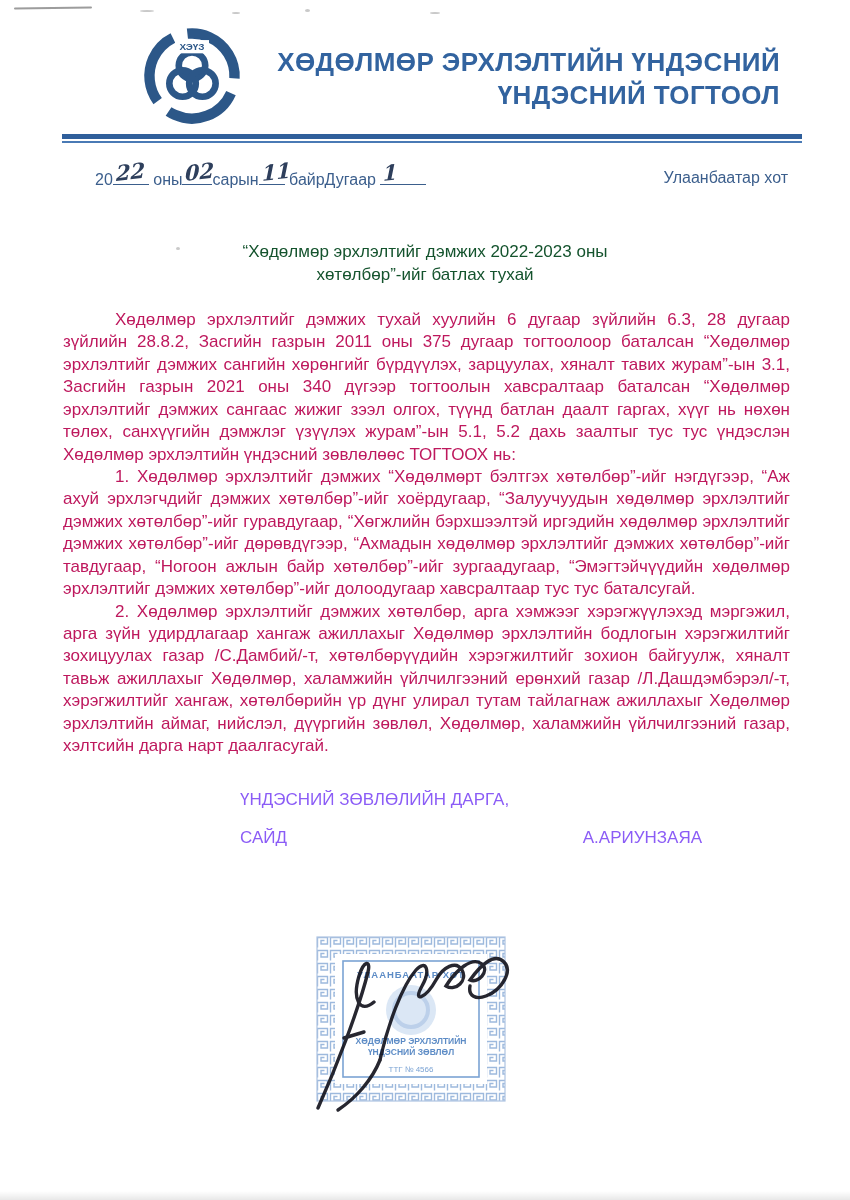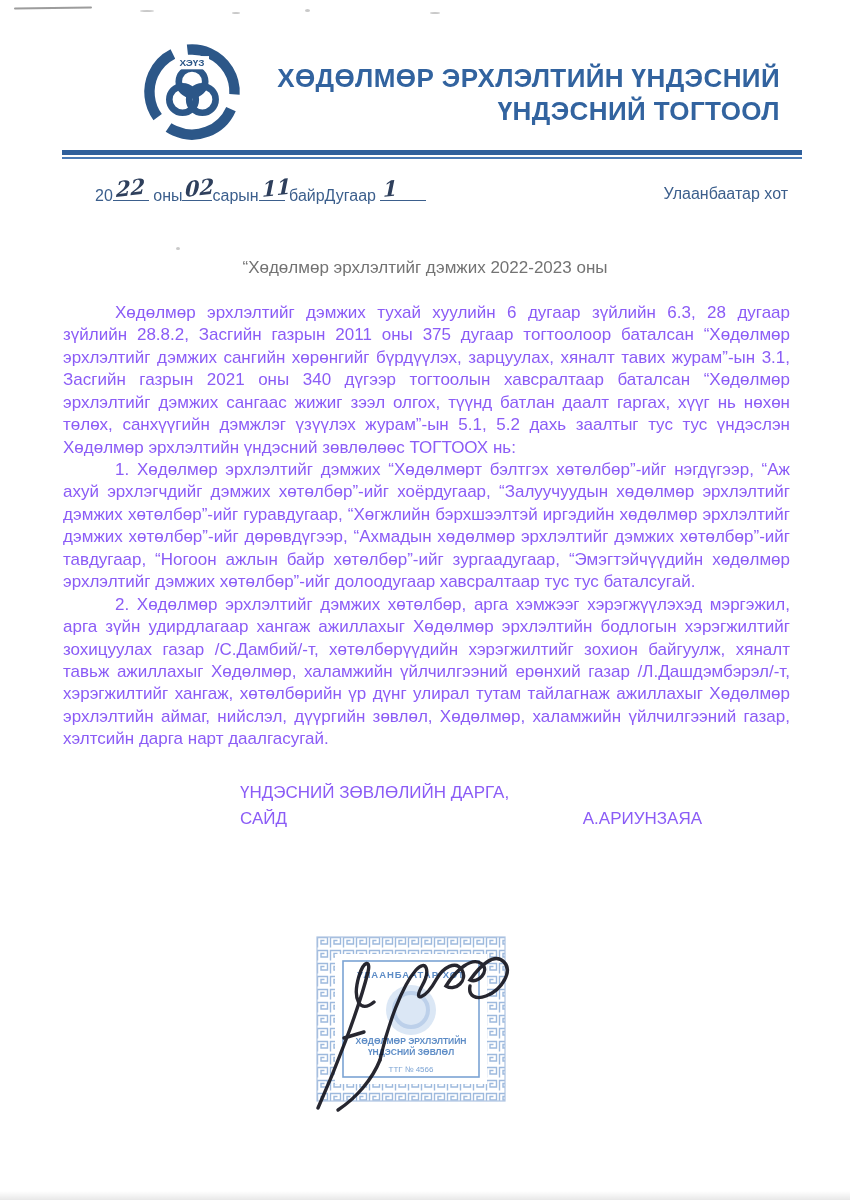--- a/index.html
+++ b/index.html
@@ -19,21 +19,21 @@
     position:absolute; left:14px; top:7px; width:78px; height:2px;
     background:#4a4a4a; opacity:.55; transform:rotate(-.6deg); border-radius:2px;
   }
   .speck { position:absolute; background:#777; opacity:.4; border-radius:50%; }
   .bottom-shadow {
     position:absolute; left:0; bottom:0; width:100%; height:9px;
     background:linear-gradient(to bottom, rgba(0,0,0,0), rgba(0,0,0,.09));
   }
 
   
-  .header { display:flex; align-items:flex-start; padding: 40px 60px 0 138px; }
+  .header { display:flex; align-items:flex-start; padding: 24px 60px 0 138px; }
   .logo { width:108px; height:104px; flex:0 0 auto; }
   .header-title {
     flex:1; text-align:right; padding-top:22px; padding-right:10px;
     color:#32639f; font-weight:bold; font-size:26px; line-height:1.28;
     letter-spacing:.4px;
   }
 
   .rule-wrap { margin: 6px 48px 0 62px; }
   .rule-thick { height:5px; background:#2f5f9b; }
   .rule-thin  { height:2px; background:#4a7ab5; margin-top:2px; }
@@ -57,32 +57,32 @@
     font-size:21px; color:#2e3f5c;
     transform:rotate(-7deg) skewX(-8deg); transform-origin:left bottom;
     white-space:nowrap;
   }
   .blank.w-year { width:36px; }
   .blank.w-month { width:30px; }
   .blank.w-day { width:26px; }
   .blank.w-num { width:46px; }
 
   
-  .subject { margin-top:52px; text-align:center; font-size:17px; line-height:1.35; color:#737373; }
+  .subject { margin-top:52px; text-align:center; font-size:17px; line-height:1.35; color:#14532d; }
 
   
   .doc-body { margin: 22px 60px 0 63px; }
   .doc-body p {
     font-size:17px; line-height:1.32; text-align:justify;
-    text-indent:52px; color:#8b5cf6;
+    text-indent:52px; color:#be185d;
   }
 
   
   .sig-block { margin: 32px 0 0 240px; width:462px; font-size:17px; color:#8b5cf6; }
-  .sig-row { display:flex; justify-content:space-between; margin-top:6px; }
+  .sig-row { display:flex; justify-content:space-between; margin-top:18px; }
 
   
   .stamp { position:absolute; left:316px; top:936px; width:190px; height:166px; }
   .ink   { position:absolute; left:280px; top:920px; width:270px; height:200px; pointer-events:none; }
 </style>
 </head>
 <body>
 
 <div class="page">
 
@@ -124,20 +124,21 @@
     </div>
     <div class="dl-center">
       <span>Дугаар</span>
       <span class="blank w-num"><span class="hand">1</span></span>
     </div>
     <div class="dl-right">Улаанбаатар хот</div>
   </div>
 
   <div class="subject">
     <div>“Хөдөлмөр эрхлэлтийг дэмжих 2022-2023 оны</div>
+    <div>хөтөлбөр”-ийг батлах тухай</div>
   </div>
 
   <div class="doc-body">
     <p>Хөдөлмөр эрхлэлтийг дэмжих тухай хуулийн 6 дугаар зүйлийн 6.3, 28 дугаар зүйлийн 28.8.2, Засгийн газрын 2011 оны 375 дугаар тогтоолоор баталсан “Хөдөлмөр эрхлэлтийг дэмжих сангийн хөрөнгийг бүрдүүлэх, зарцуулах, хяналт тавих журам”-ын 3.1, Засгийн газрын 2021 оны 340 дүгээр тогтоолын хавсралтаар баталсан “Хөдөлмөр эрхлэлтийг дэмжих сангаас жижиг зээл олгох, түүнд батлан даалт гаргах, хүүг нь нөхөн төлөх, санхүүгийн дэмжлэг үзүүлэх журам”-ын 5.1, 5.2 дахь заалтыг тус тус үндэслэн Хөдөлмөр эрхлэлтийн үндэсний зөвлөлөөс ТОГТООХ нь:</p>
     <p>1. Хөдөлмөр эрхлэлтийг дэмжих “Хөдөлмөрт бэлтгэх хөтөлбөр”-ийг нэгдүгээр, “Аж ахуй эрхлэгчдийг дэмжих хөтөлбөр”-ийг хоёрдугаар, “Залуучуудын хөдөлмөр эрхлэлтийг дэмжих хөтөлбөр”-ийг гуравдугаар, “Хөгжлийн бэрхшээлтэй иргэдийн хөдөлмөр эрхлэлтийг дэмжих хөтөлбөр”-ийг дөрөвдүгээр, “Ахмадын хөдөлмөр эрхлэлтийг дэмжих хөтөлбөр”-ийг тавдугаар, “Ногоон ажлын байр хөтөлбөр”-ийг зургаадугаар, “Эмэгтэйчүүдийн хөдөлмөр эрхлэлтийг дэмжих хөтөлбөр”-ийг долоодугаар хавсралтаар тус тус баталсугай.</p>
     <p>2. Хөдөлмөр эрхлэлтийг дэмжих хөтөлбөр, арга хэмжээг хэрэгжүүлэхэд мэргэжил, арга зүйн удирдлагаар хангаж ажиллахыг Хөдөлмөр эрхлэлтийн бодлогын хэрэгжилтийг зохицуулах газар /С.Дамбий/-т, хөтөлбөрүүдийн хэрэгжилтийг зохион байгуулж, хяналт тавьж ажиллахыг Хөдөлмөр, халамжийн үйлчилгээний ерөнхий газар /Л.Дашдэмбэрэл/-т, хэрэгжилтийг хангаж, хөтөлбөрийн үр дүнг улирал тутам тайлагнаж ажиллахыг Хөдөлмөр эрхлэлтийн аймаг, нийслэл, дүүргийн зөвлөл, Хөдөлмөр, халамжийн үйлчилгээний газар, хэлтсийн дарга нарт даалгасугай.</p>
   </div>
 
   <div class="sig-block">
     <div>ҮНДЭСНИЙ ЗӨВЛӨЛИЙН ДАРГА,</div>

